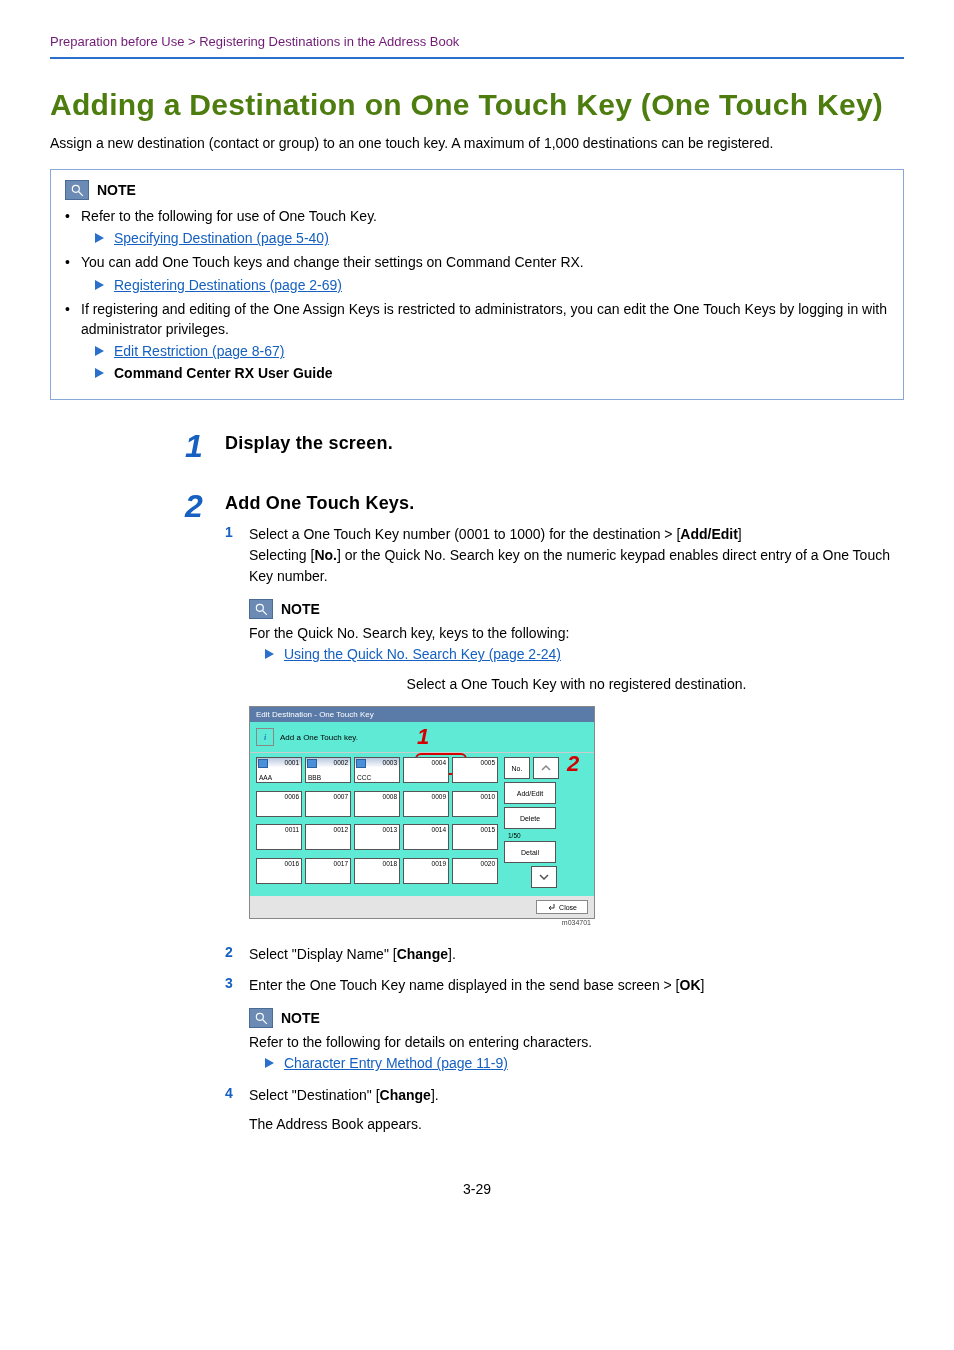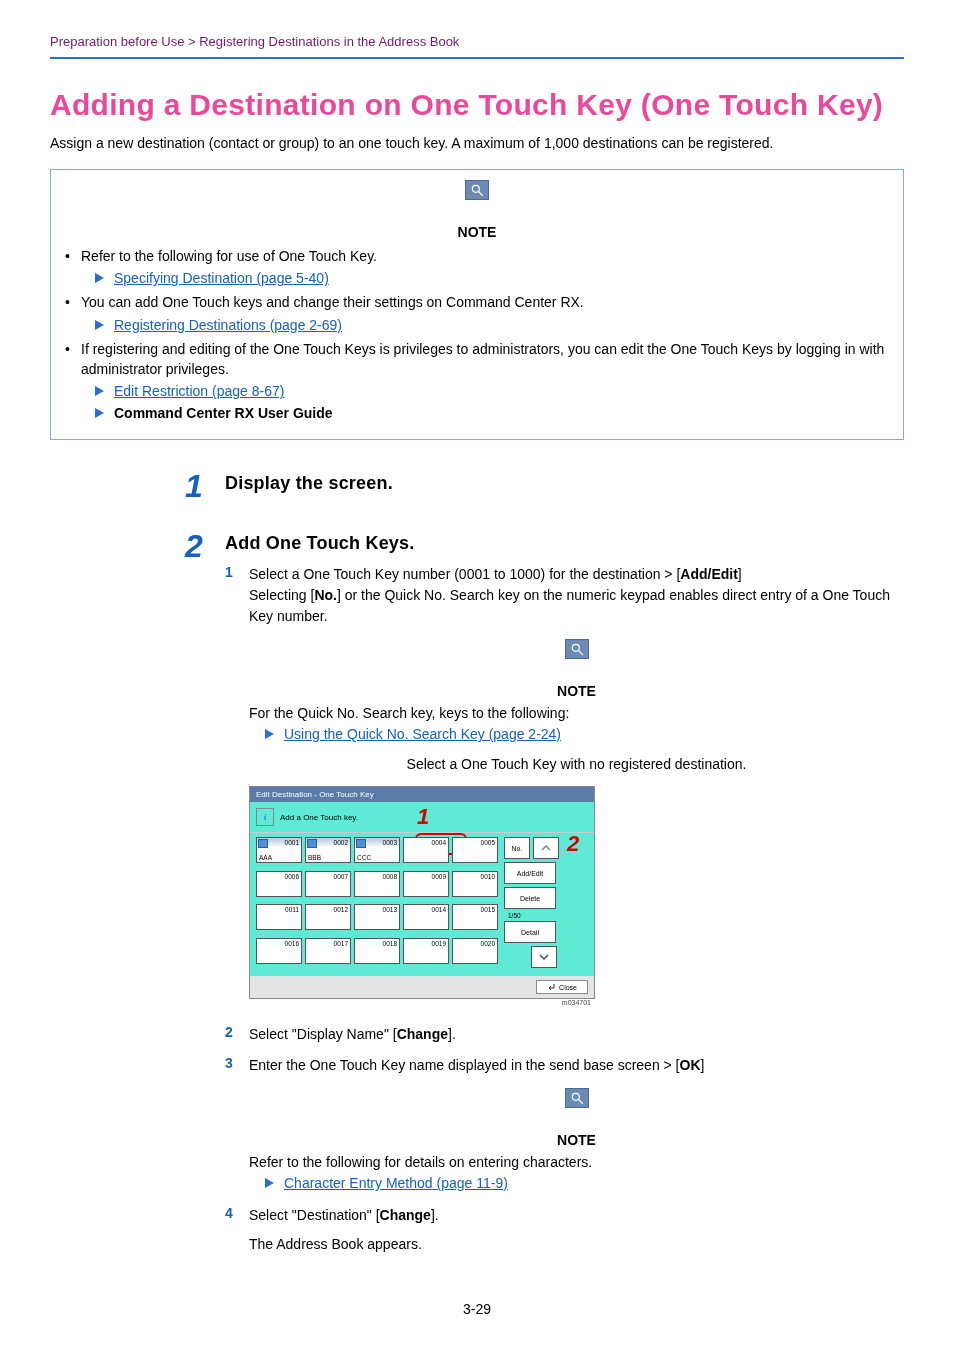--- a/index.html
+++ b/index.html
@@ -18,40 +18,39 @@
     font-size: 13px;
     color: #701a75;
     padding-bottom: 8px;
     border-bottom: 2px solid #2a6fc9;
     margin-bottom: 28px;
   }
   h1.title {
     font-family: Arial Black, Arial, sans-serif;
     font-weight: 900;
     font-size: 30px;
-    color: #ec4899;
+    color: #4d7c0f;
     line-height: 1.2;
     margin: 0 0 12px 0;
     letter-spacing: 0.3px;
   }
   p.intro {
     font-size: 14px;
     margin: 0 0 18px 0;
   }
   .note-box {
     border: 1px solid #88a8d8;
     padding: 10px 14px 12px 14px;
     margin-bottom: 30px;
   }
   .note-header {
     display: flex;
     align-items: center;
-    gap: 24px;
+    gap: 8px;
     margin-bottom: 6px;
-    flex-direction: column;
   }
   .note-icon {
     width: 22px;
     height: 18px;
     background: #6b8bb5;
     border: 1px solid #4a6b95;
     display: flex;
     align-items: center;
     justify-content: center;
   }
@@ -300,21 +299,21 @@
       <a class="xref" href="#">Specifying Destination (page 5-40)</a>
     </div>
     <ul class="bullets">
       <li>You can add One Touch keys and change their settings on Command Center RX.</li>
     </ul>
     <div class="arrow-row">
       <span class="arrow-icon"></span>
       <a class="xref" href="#">Registering Destinations (page 2-69)</a>
     </div>
     <ul class="bullets">
-      <li>If registering and editing of the One Touch Keys is privileges to administrators, you can edit the One Touch Keys by logging in with administrator privileges.</li>
+      <li>If registering and editing of the One Assign Keys is restricted to administrators, you can edit the One Touch Keys by logging in with administrator privileges.</li>
     </ul>
     <div class="arrow-row">
       <span class="arrow-icon"></span>
       <a class="xref" href="#">Edit Restriction (page 8-67)</a>
     </div>
     <div class="arrow-row">
       <span class="arrow-icon"></span>
       <span class="bold-ref">Command Center RX User Guide</span>
     </div>
   </div>

